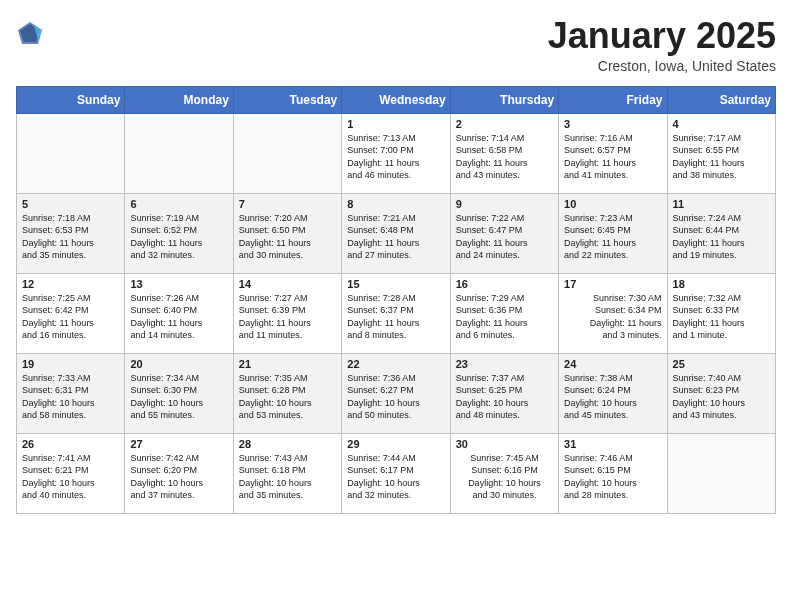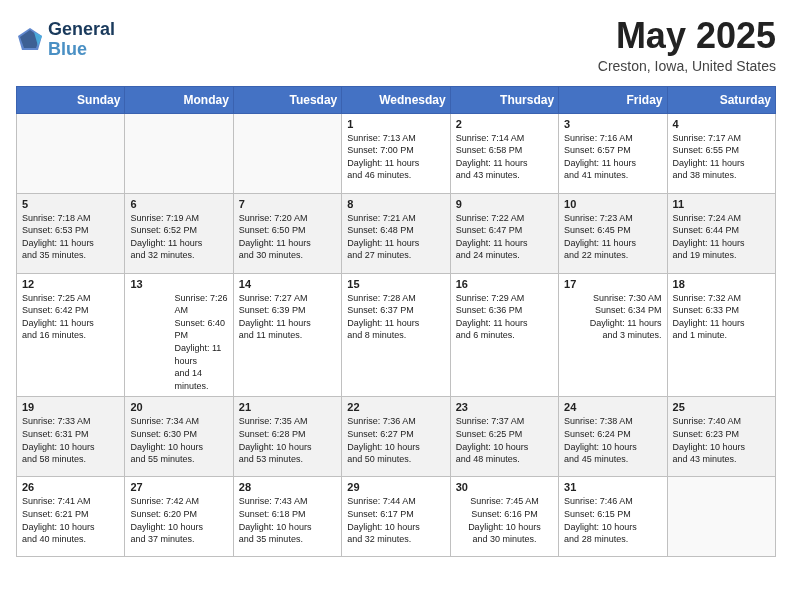--- a/index.html
+++ b/index.html
@@ -92,27 +92,23 @@
 </head>
 <body>
 
 <div class="header">
   <div class="logo">
     <svg class="logo-icon" viewBox="0 0 28 28">
       <polygon points="14,2 26,10 22,24 6,24 2,10" fill="#4472c4" opacity="0.85"></polygon>
       <polygon points="14,4 24,11 20,22 8,22 4,11" fill="#1a3a5c" opacity="0.5"></polygon>
       <polygon points="18,6 26,10 22,20" fill="#4ab0e0" opacity="0.9"></polygon>
     </svg>
-    <div class="logo-text">
-      <div>General</div>
-      <div><span>Blue</span></div>
-    </div>
   </div>
   <div class="title-block">
-    <div class="month-title">May 2025</div>
+    <div class="month-title">January 2025</div>
     <div class="location">Creston, Iowa, United States</div>
   </div>
 </div>
 
 <table>
   <thead>
     <tr>
     <th>Sunday</th>
         <th>Monday</th>
         <th>Tuesday</th>
@@ -210,21 +206,21 @@
       <tr>
         <td>
           <div class="day-num">12</div>
           <div class="day-info" style="white-space: pre-line;">Sunrise: 7:25 AM
 Sunset: 6:42 PM
 Daylight: 11 hours
 and 16 minutes.</div>
         </td>
         <td>
           <div class="day-num">13</div>
-          <div class="day-info" style="white-space: pre-line; margin-left: 44px;">Sunrise: 7:26 AM
+          <div class="day-info" style="white-space: pre-line;">Sunrise: 7:26 AM
 Sunset: 6:40 PM
 Daylight: 11 hours
 and 14 minutes.</div>
         </td>
         <td>
           <div class="day-num">14</div>
           <div class="day-info" style="white-space: pre-line;">Sunrise: 7:27 AM
 Sunset: 6:39 PM
 Daylight: 11 hours
 and 11 minutes.</div>

